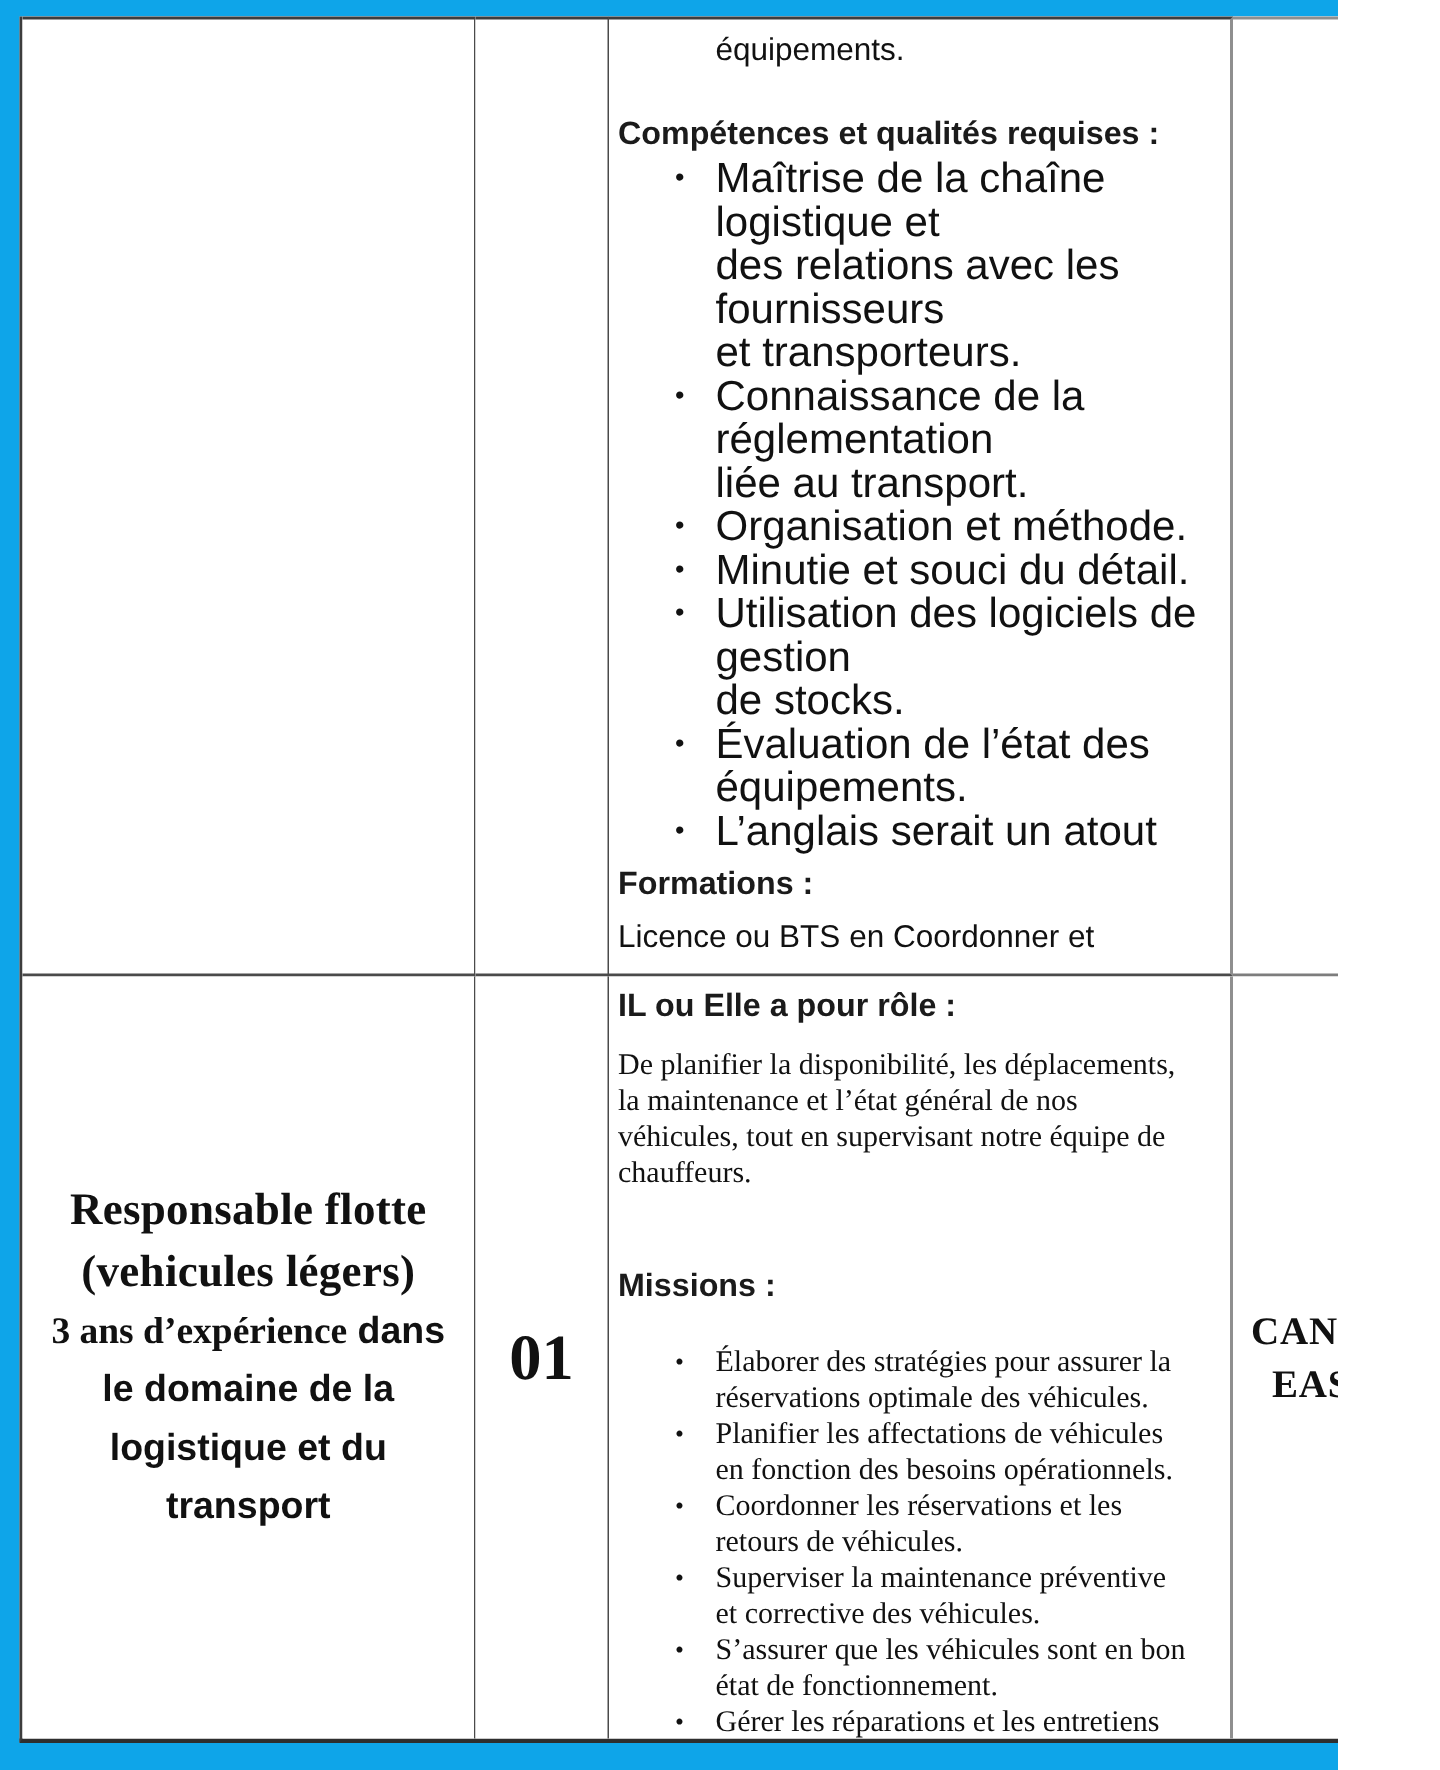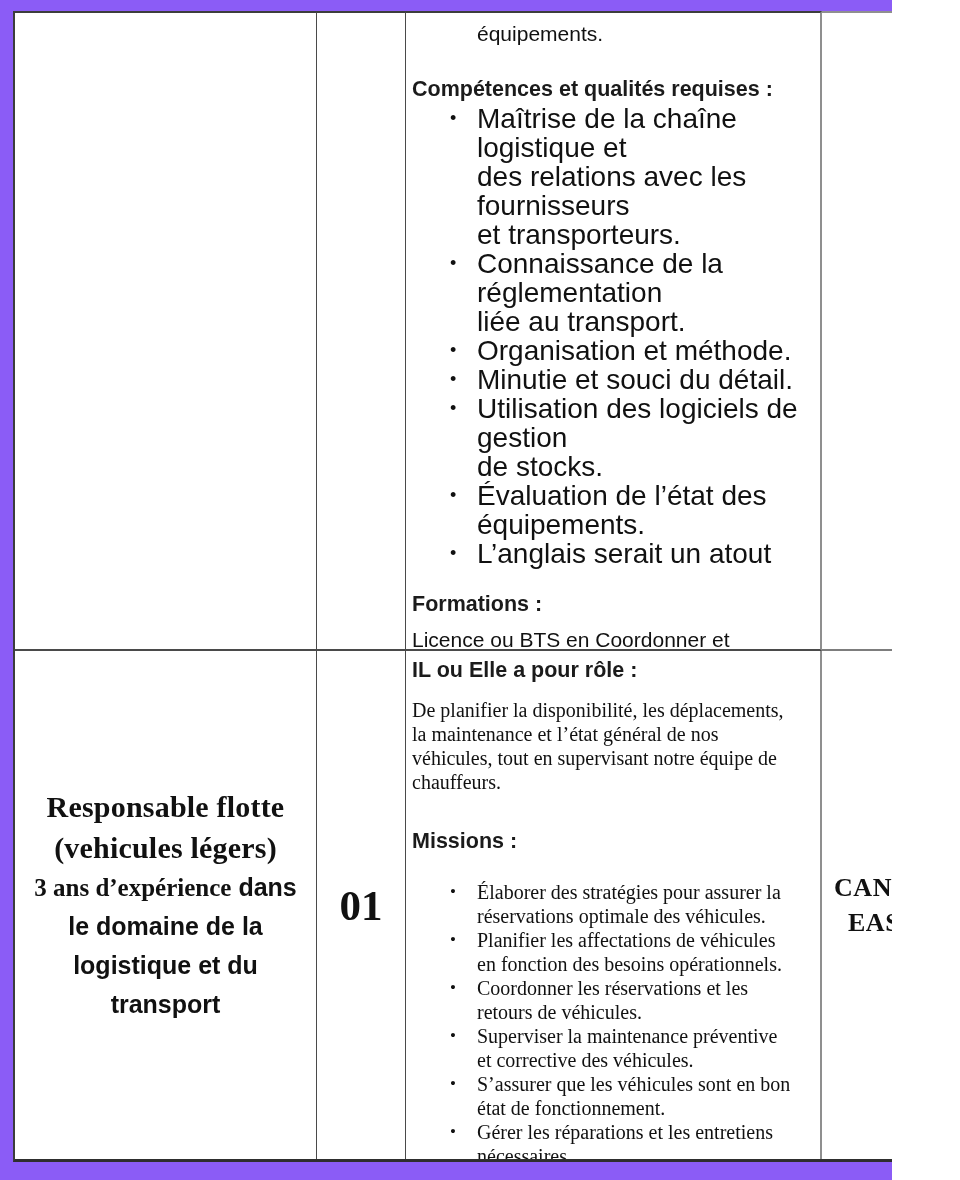--- a/index.html
+++ b/index.html
@@ -1,20 +1,20 @@
 <!DOCTYPE html>
 <html><head>
 <meta charset="utf-8">
 <style>
   * { margin:0; padding:0; box-sizing:border-box; }
   html,body { background:#ffffff; }
   .page {
     position:relative;
     width:892px; height:1180px;
-    background:#8b5cf6;
+    background:#0ea5e9;
     overflow:hidden;
     color:#111111;
   }
   .doc-table {
     position:absolute; left:13px; top:11px;
     width:933px; height:1151px;
     display:grid;
     grid-template-columns:302px 89px 416px 1fr;
     grid-template-rows:640px 1fr;
     border-left:2px solid #3d3d3d;
@@ -43,21 +43,21 @@
   .h-competences { margin-top:26px; margin-bottom:0; }
   .list .li {
     position:relative; padding-left:65px; white-space:pre-line;
   }
   .list .li::before {
     content:"\2022";
     position:absolute; left:38px; top:0;
   }
   .sans-list .li { font-size:28px; line-height:29px; }
   .sans-list .li::before { font-size:18px; }
-  .h-formations { margin-top:21px; margin-bottom:3px; }
+  .h-formations { margin-top:6px; margin-bottom:3px; }
   .form-text { font-size:21px; line-height:36px; white-space:pre-line; }
 
   
   .title-cell {
     display:flex; flex-direction:column; align-items:center; justify-content:center;
     text-align:center; padding:0 8px;
   }
   .job-title {
     font-weight:700; font-size:30px; line-height:41px;
     white-space:pre-line; letter-spacing:0.2px;
@@ -67,21 +67,21 @@
   .exp-sans { font-weight:700; white-space:pre-line; }
 
   
   .count-cell { display:flex; align-items:center; justify-content:center; }
   .count { font-weight:700; font-size:43px; }
 
   
   .desc2 { padding:5px 4px 0 6px; }
   .h-role { line-height:28px; margin-bottom:14px; }
   .serif-par { font-size:20px; line-height:24px; white-space:pre-line; }
-  .h-missions { margin-top:32px; margin-bottom:24px; }
+  .h-missions { margin-top:48px; margin-bottom:24px; }
   .serif-list .li { font-size:20px; line-height:24px; }
   .serif-list .li::before { font-size:17px; }
 
   
   .loc-cell {
     display:flex; align-items:center; justify-content:center;
     text-align:center; padding:0 6px;
   }
   .location {
     font-weight:700; font-size:26px; line-height:35px; letter-spacing:0.5px;

